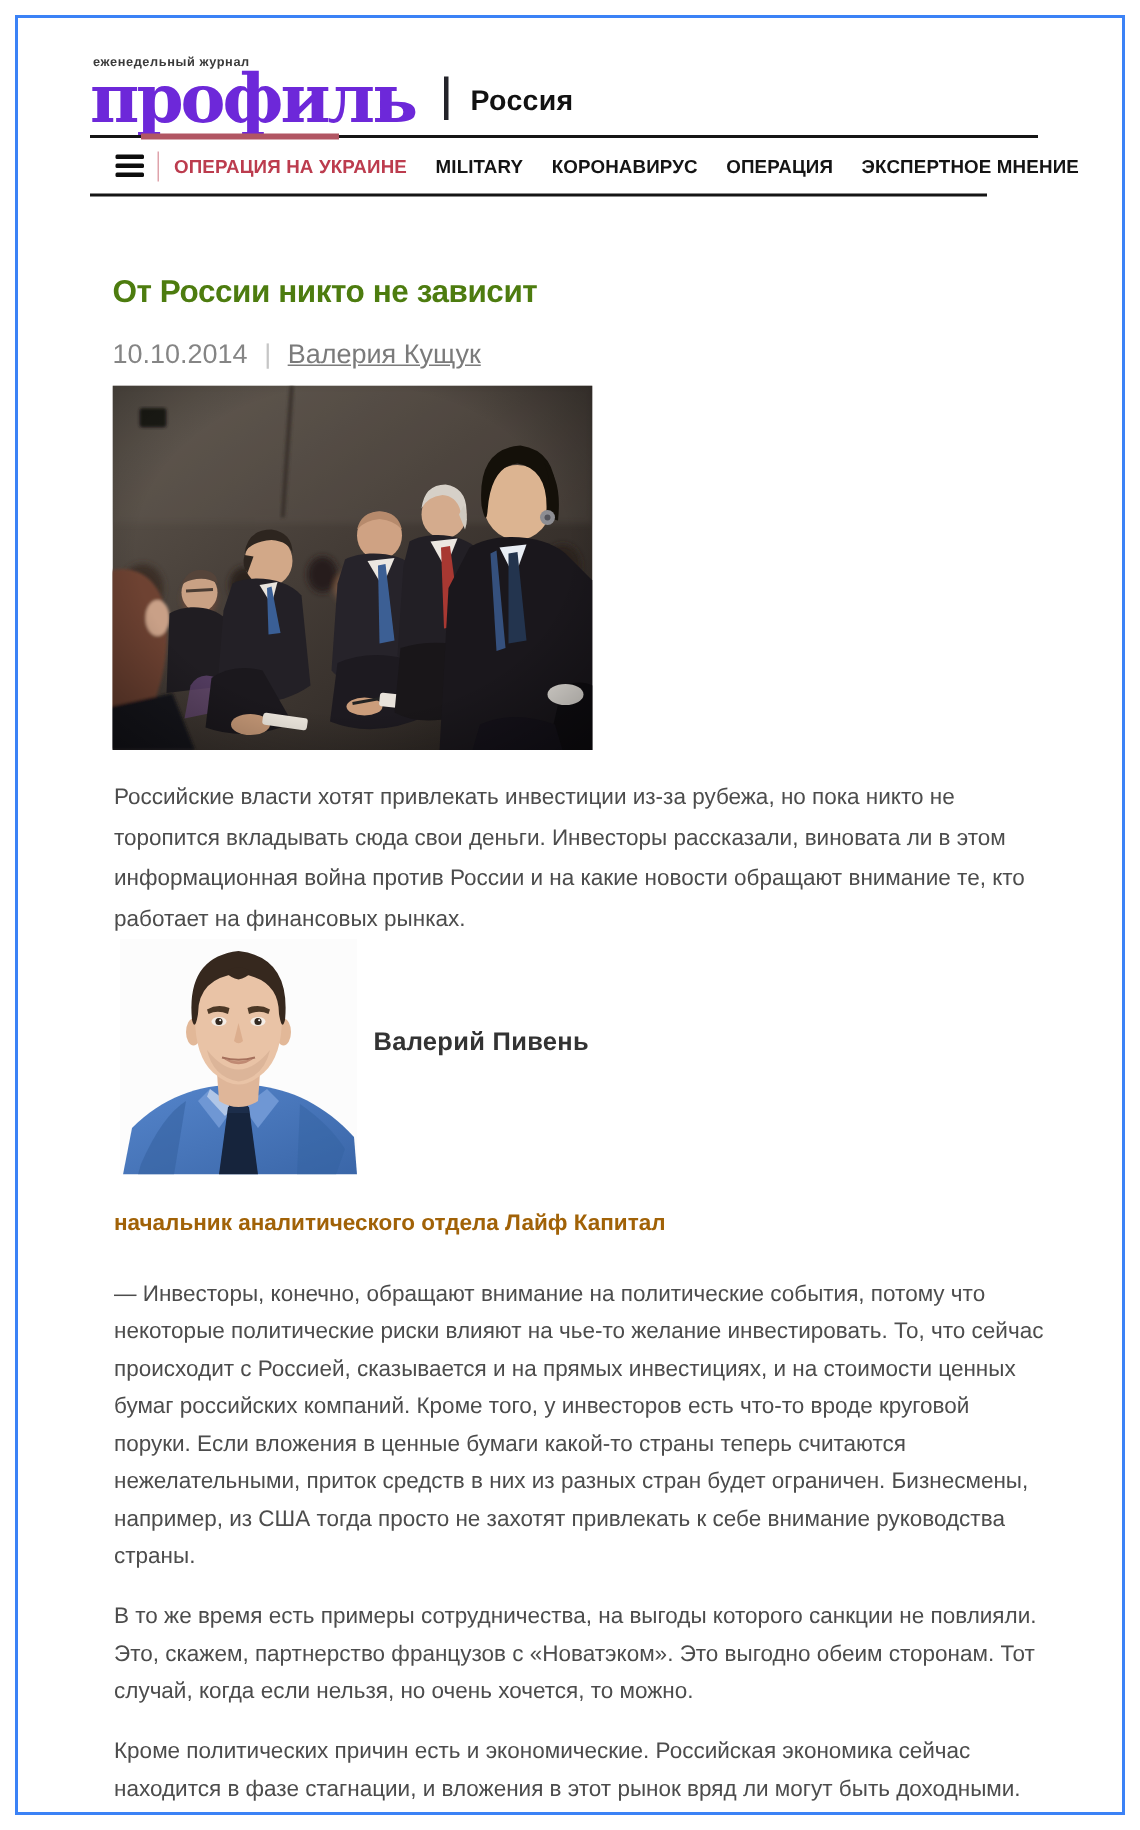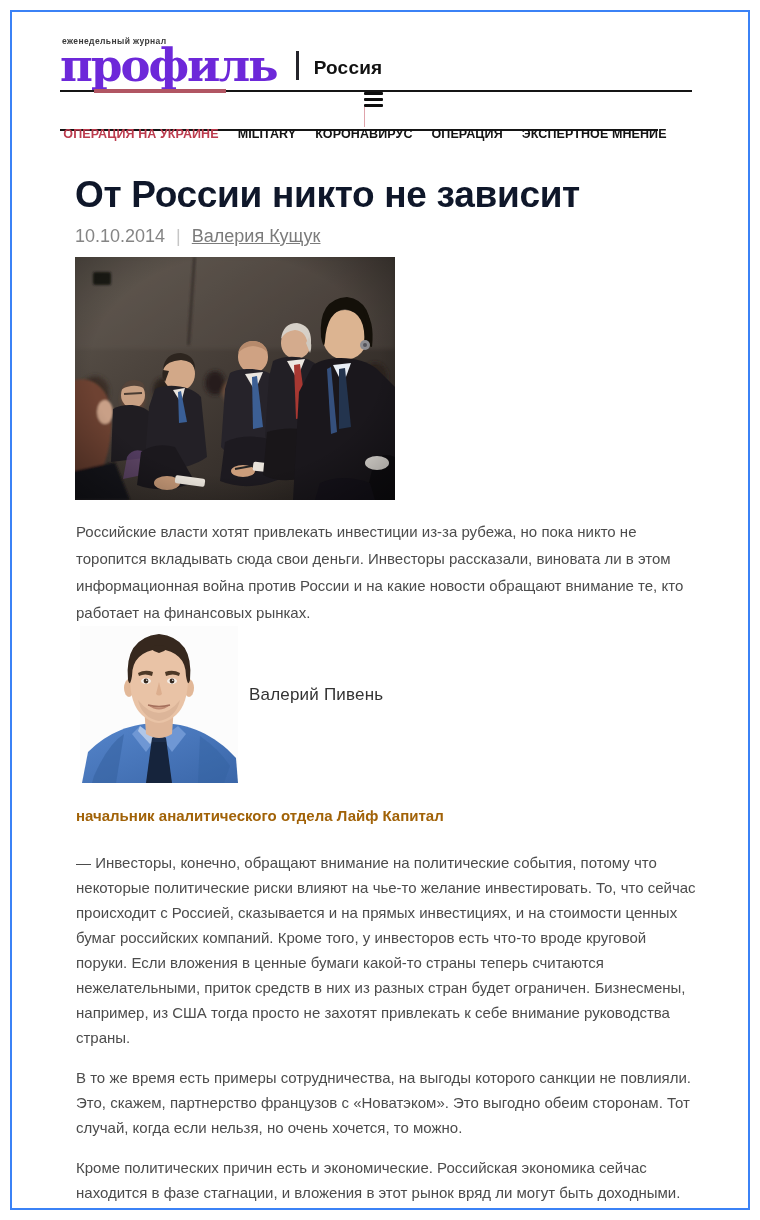--- a/index.html
+++ b/index.html
@@ -23,46 +23,46 @@
     font-size:45px; line-height:38px; color:#6d28d9;
     letter-spacing:-2px;
   }
   .logo-divider { width:3px; height:29px; background:#24242a; margin:0 15px 5px 19px; }
   .section-label { font-size:19px; font-weight:bold; color:#121212; margin:0 0 6px 0; letter-spacing:.2px; }
 
   .rule-top { margin:5px 56px 0 48px; height:2px; background:#151515; position:relative; }
   .rule-top .red-seg { position:absolute; left:34px; top:-1px; width:132px; height:4px; background:#b15663; }
 
   
-  .navbar { margin:0 78px 0 48px; height:37px; display:flex; align-items:center;flex-direction:column; }
+  .navbar { margin:0 78px 0 48px; height:37px; display:flex; align-items:center; }
   .burger { display:flex; flex-direction:column; gap:3px; width:19px; margin-left:17px; cursor:pointer; flex:none; }
   .burger span { height:3px; background:#0d0d0d; border-radius:1px; }
   .nav-sep { width:1px; height:20px; background:#dfa3ab; margin:0 10px 0 9px; flex:none; }
   .nav-items { display:flex; gap:19px; align-items:center; }
   .nav-item { font-size:12.5px; font-weight:bold; color:#141414; text-decoration:none; white-space:nowrap; letter-spacing:.1px; cursor:pointer; }
   .nav-item.active { color:#bc3c4e; }
   .rule-bottom { margin:0 90px 0 48px; height:2px; background:#151515; }
 
   
   .article { margin-left:63px; width:622px; }
   .article-title {
-    margin:47px 0 0 0; font-size:37px; line-height:34px;
-    font-weight:bold; color:#0f172a; letter-spacing:-.3px;
+    margin:47px 0 0 0; font-size:21px; line-height:34px;
+    font-weight:bold; color:#4d7c0f; letter-spacing:-.3px;
   }
   .meta { margin-top:14px; display:flex; align-items:center; gap:11px; font-size:18px; color:#858585; }
   .meta-sep { color:#c6c6c6; }
   .author-link { color:#7b7b7b; text-decoration:underline; cursor:pointer; }
 
   .photo-main { margin-top:10px; width:320px; height:243px; display:block; }
 
   .lead { margin:18px 0 0 1px; font-size:15px; line-height:27px; color:#4c4c4c; }
 
   .expert-row { margin-top:0px; display:flex; align-items:flex-start; }
   .expert-photo { width:158px; height:157px; margin-left:5px; flex:none; display:block; }
-  .expert-name { font-size:17px; font-weight:normal; color:#333; margin:59px 0 0 11px; letter-spacing:.2px; }
+  .expert-name { font-size:17px; font-weight:bold; color:#333; margin:59px 0 0 11px; letter-spacing:.2px; }
 
   .expert-position { margin:24px 0 0 1px; font-size:15px; font-weight:bold; color:#a16207; }
 
   .body-p { margin:26px 0 0 1px; font-size:15px; line-height:25px; color:#4c4c4c; }
   .body-p + .body-p { margin-top:15px; }
 </style>
 </head>
 <body>
 
 <div class="frame">

